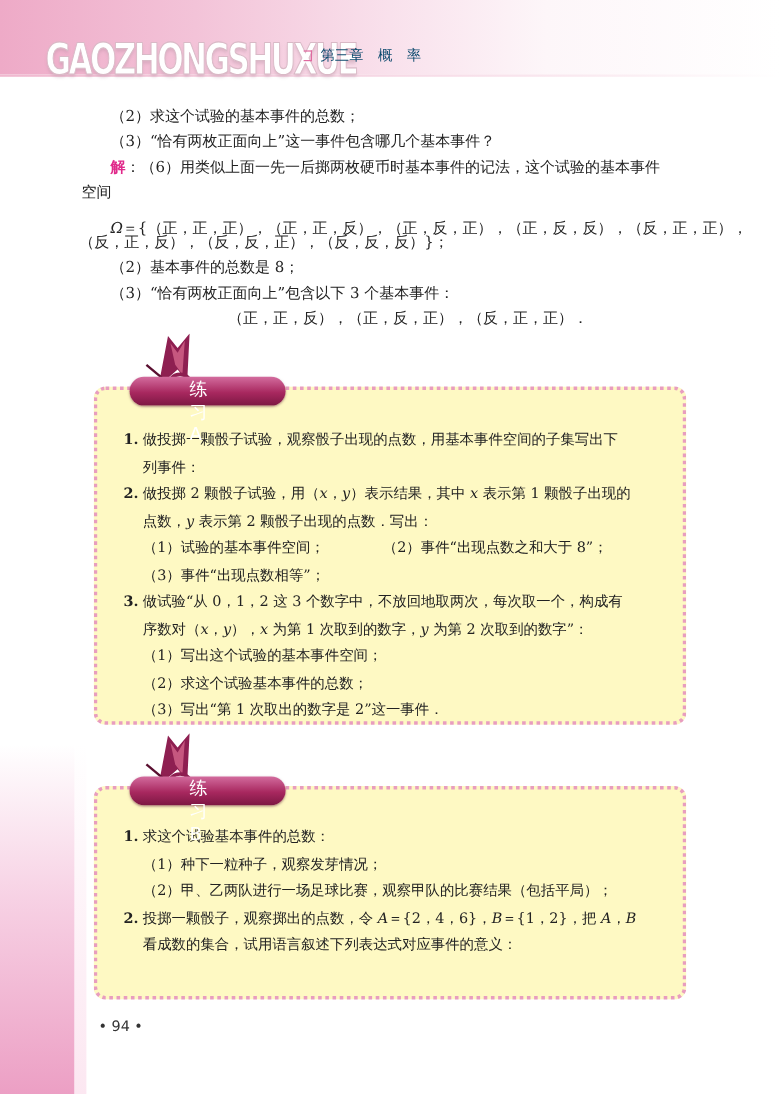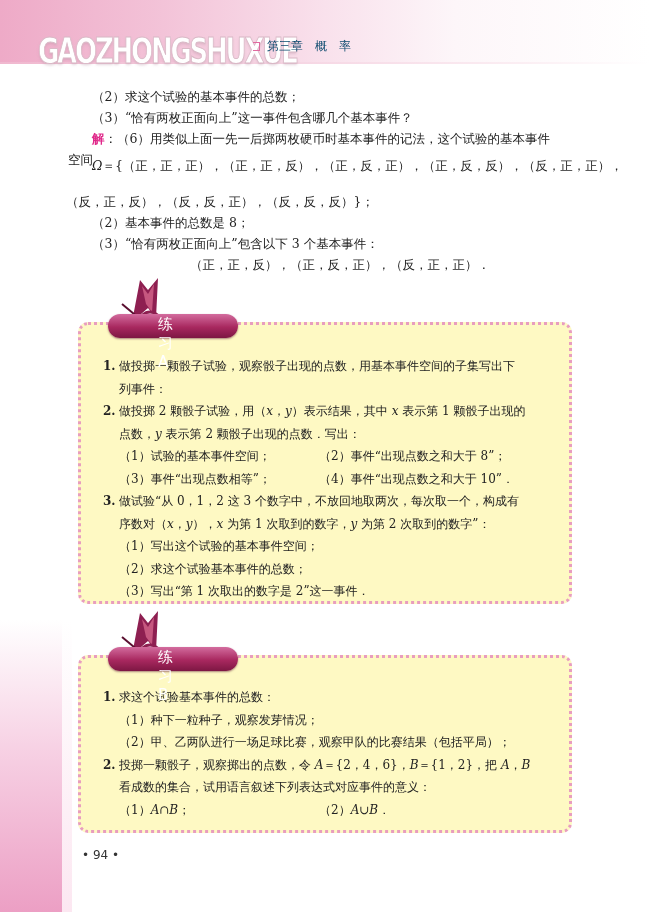--- a/index.html
+++ b/index.html
@@ -95,21 +95,21 @@
 </div>
 
 <div class="left-strip"></div>
 
 <div class="text-block" style="left:92px; top:86px;">（2）求这个试验的基本事件的总数；</div>
 <div class="text-block" style="left:92px; top:107px;">（3）“恰有两枚正面向上”这一事件包含哪几个基本事件？</div>
 <div class="text-block" style="left:92px; top:128px;">
   <span class="sol-label">解</span><span>：（6）用类似上面一先一后掷两枚硬币时基本事件的记法，这个试验的基本事件</span>
 </div>
 <div class="text-block" style="left:68px; top:149px;">空间</div>
-<div class="text-block" style="left:92px; top:155px;">
+<div class="text-block" style="left:92px; top:179px;">
   <span class="math">Ω</span><span>＝{（正，正，正），（正，正，反），（正，反，正），（正，反，反），（反，正，正），</span>
 </div>
 <div class="text-block" style="left:66px; top:191px;">（反，正，反），（反，反，正），（反，反，反）}；</div>
 <div class="text-block" style="left:92px; top:212px;">（2）基本事件的总数是 8；</div>
 <div class="text-block" style="left:92px; top:233px;">（3）“恰有两枚正面向上”包含以下 3 个基本事件：</div>
 <div class="text-block" style="left:190px; top:254px;">（正，正，反），（正，反，正），（反，正，正）．</div>
 
 <div class="exercise-box ex-a">
   <div class="ex-content" style="top:30px;">
     <div class="row">
@@ -121,21 +121,20 @@
     </div>
     <div class="row indent">
       <span>点数，</span><span class="math">y</span><span> 表示第 2 颗骰子出现的点数．写出：</span>
     </div>
     <div class="row indent">
       <span>（1）试验的基本事件空间；</span>
       <span class="col2">（2）事件“出现点数之和大于 8”；</span>
     </div>
     <div class="row indent">
       <span>（3）事件“出现点数相等”；</span>
-      <span class="col2">（4）事件“出现点数之和大于 10”．</span>
     </div>
     <div class="row">
       <span class="num">3.</span><span>做试验“从 0，1，2 这 3 个数字中，不放回地取两次，每次取一个，构成有</span>
     </div>
     <div class="row indent">
       <span>序数对（</span><span class="math">x</span><span>，</span><span class="math">y</span><span>），</span><span class="math">x</span><span> 为第 1 次取到的数字，</span><span class="math">y</span><span> 为第 2 次取到的数字”：</span>
     </div>
     <div class="row indent">（1）写出这个试验的基本事件空间；</div>
     <div class="row indent">（2）求这个试验基本事件的总数；</div>
     <div class="row indent">（3）写出“第 1 次取出的数字是 2”这一事件．</div>
@@ -157,24 +156,20 @@
   <div class="ex-content" style="top:28px;">
     <div class="row">
       <span class="num">1.</span><span>求这个试验基本事件的总数：</span>
     </div>
     <div class="row indent">（1）种下一粒种子，观察发芽情况；</div>
     <div class="row indent">（2）甲、乙两队进行一场足球比赛，观察甲队的比赛结果（包括平局）；</div>
     <div class="row">
       <span class="num">2.</span><span>投掷一颗骰子，观察掷出的点数，令 </span><span class="math">A</span><span>＝{2，4，6}，</span><span class="math">B</span><span>＝{1，2}，把 </span><span class="math">A</span><span>，</span><span class="math">B</span>
     </div>
     <div class="row indent">看成数的集合，试用语言叙述下列表达式对应事件的意义：</div>
-    <div class="row indent">
-      <span>（1）</span><span class="math">A∩B</span><span>；</span>
-      <span class="col2"><span>（2）</span><span class="math">A∪B</span><span>．</span></span>
-    </div>
   </div>
 </div>
 
 <div class="badge" style="left:90px; top:633px;">
   <svg class="badge-flag" viewBox="0 0 60 62">
     <polygon points="22,2 30,12 40,0 38,40 30,30 14,44" fill="#8e1f51"></polygon>
     <polygon points="24,8 30,16 36,6 34,34 28,26" fill="#c6577f"></polygon>
     <line x1="4" y1="26" x2="40" y2="56" stroke="#5a0f30" stroke-width="2"></line>
     <circle cx="32" cy="44" r="10" fill="#ffffff" stroke="#8e1f51" stroke-width="3"></circle>
   </svg>

